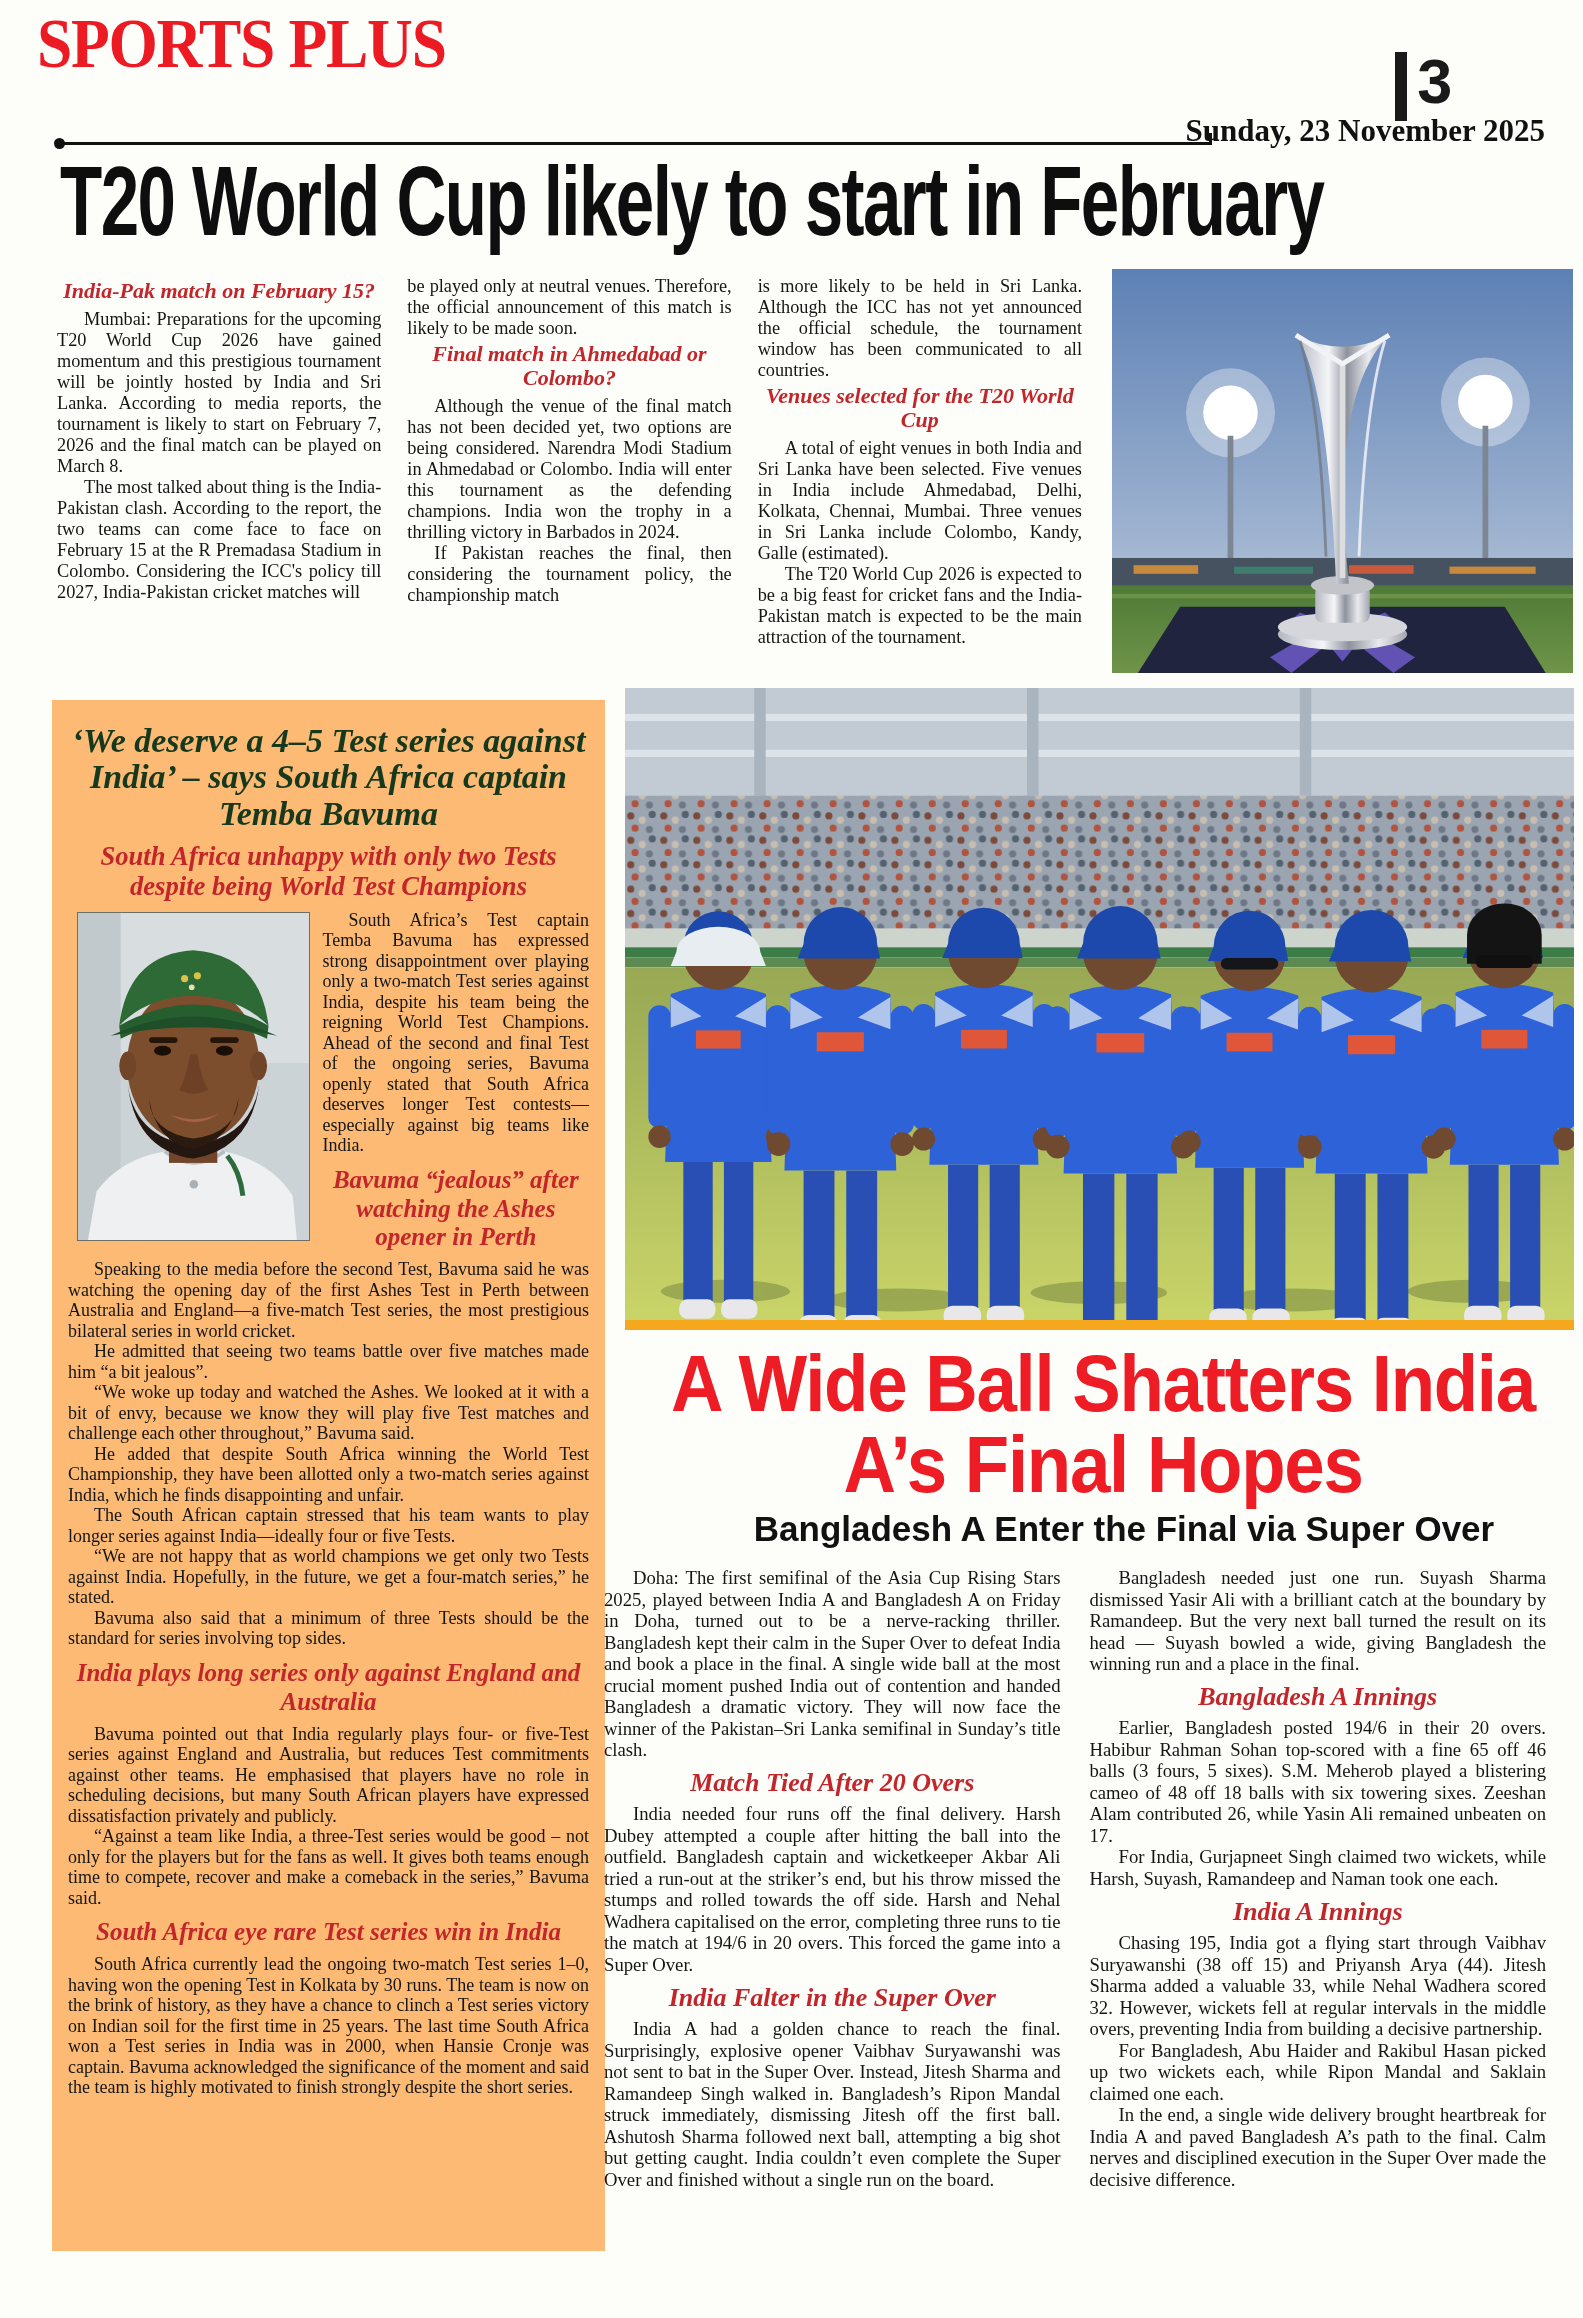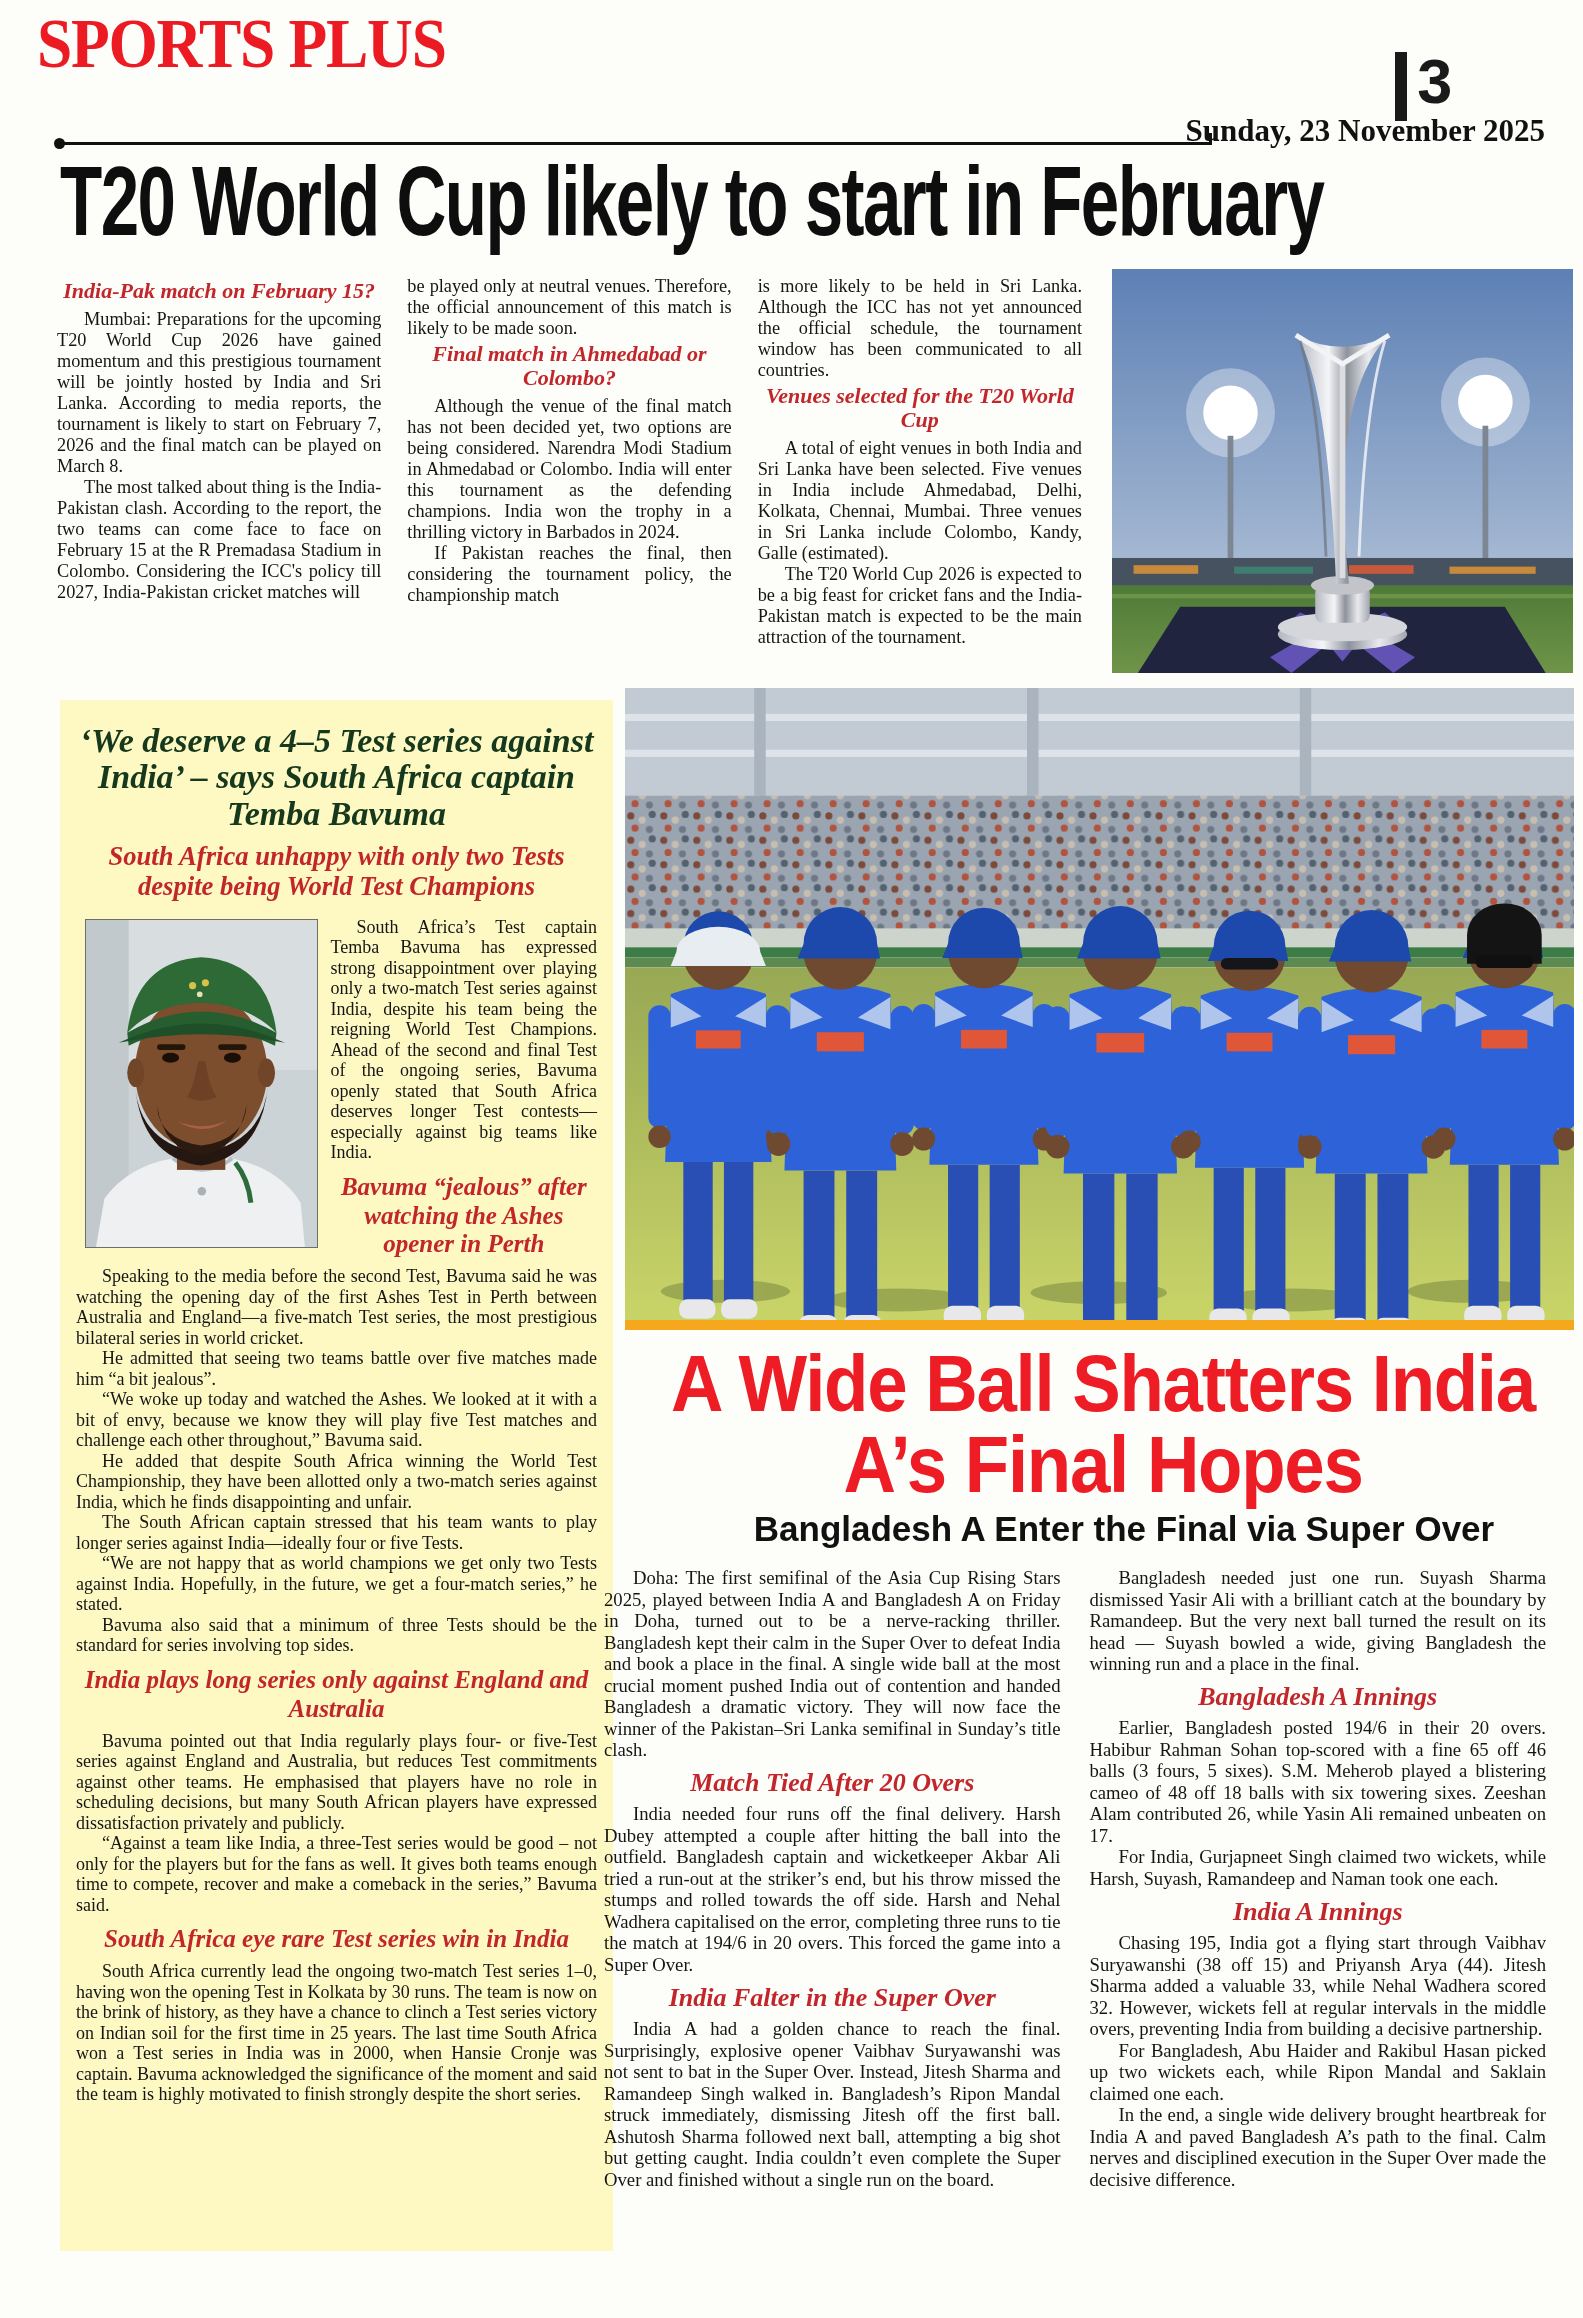--- a/index.html
+++ b/index.html
@@ -65,32 +65,32 @@
     font-size:22px; line-height:1.1; text-align:center;
     margin:2.9px 0 5.7px;
   }
 
   .photo-frame { display:block; }
   .trophy-fig { position:absolute; left:1112px; top:269px; width:461px; height:404px; }
   .trophy-fig svg { width:100%; height:100%; display:block; }
 
   
   .green-box {
-    position:absolute; left:60px; top:700px; width:553px; height:1551px;
-    background:#fef9c3; padding:20px 16px 0 16px; overflow:hidden;
+    position:absolute; left:52px; top:700px; width:553px; height:1551px;
+    background:#fdba74; padding:20px 16px 0 16px; overflow:hidden;
   }
   .gb-headline {
     color:#16381c; font-weight:bold; font-style:italic;
     font-size:34px; line-height:1.07; text-align:center; margin-top:2.9px;
   }
   .gb-deck {
     color:#c2252a; font-weight:bold; font-style:italic;
     font-size:26.6px; line-height:1.12; text-align:center; margin-top:10px;
   }
-  .gb-body { margin-top:15px; font-size:18px; line-height:1.14; text-align:justify; }
+  .gb-body { margin-top:8px; font-size:18px; line-height:1.14; text-align:justify; }
   .gb-body p { text-indent:26px; }
   .bavuma-fig {
     float:left; width:233px; height:329px;
     margin:2.9px 13px 2.9px 8.6px; border:1.4px solid #6b6f66; background:#ccd3d7;
   }
   .bavuma-fig svg { width:100%; height:100%; display:block; }
   .gb-section {
     color:#c2252a; font-weight:bold; font-style:italic;
     font-size:25px; line-height:1.15; text-align:center; margin:10px 0 7.2px;
   }

